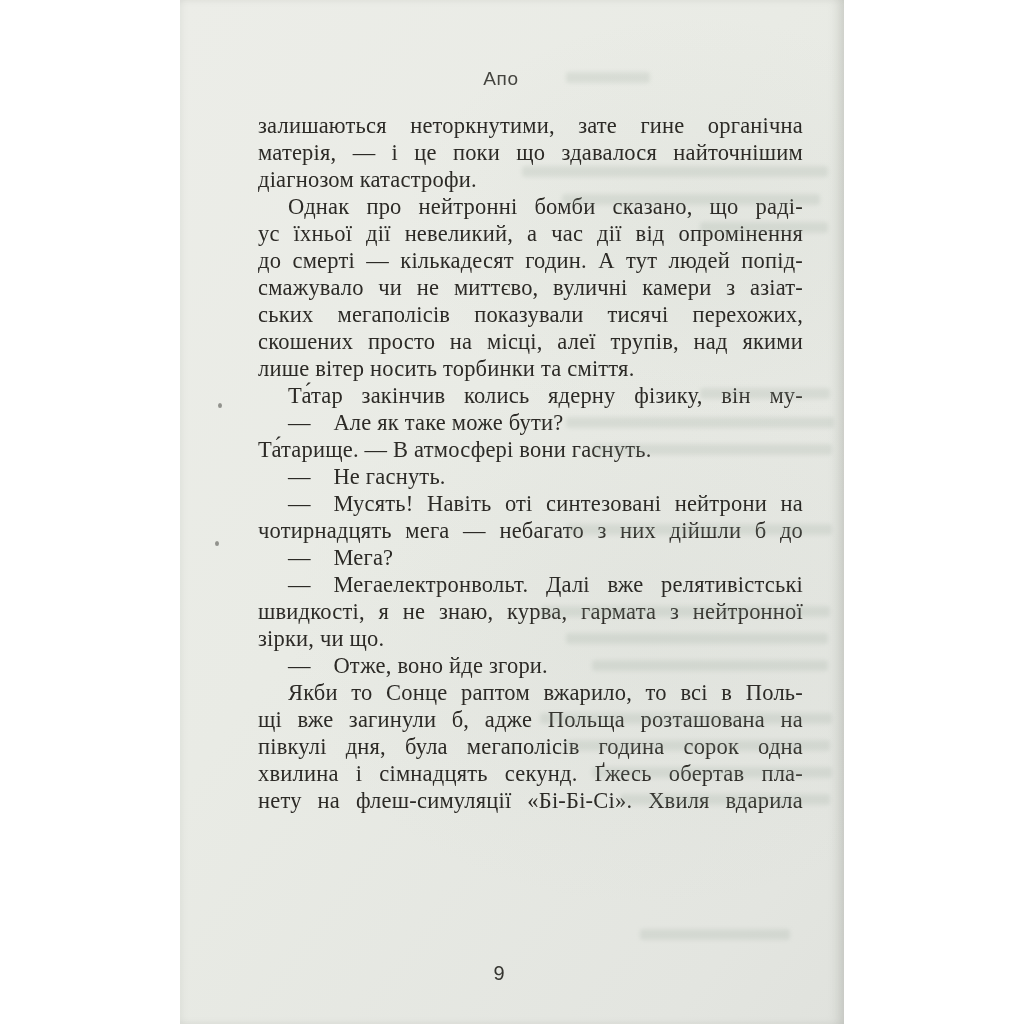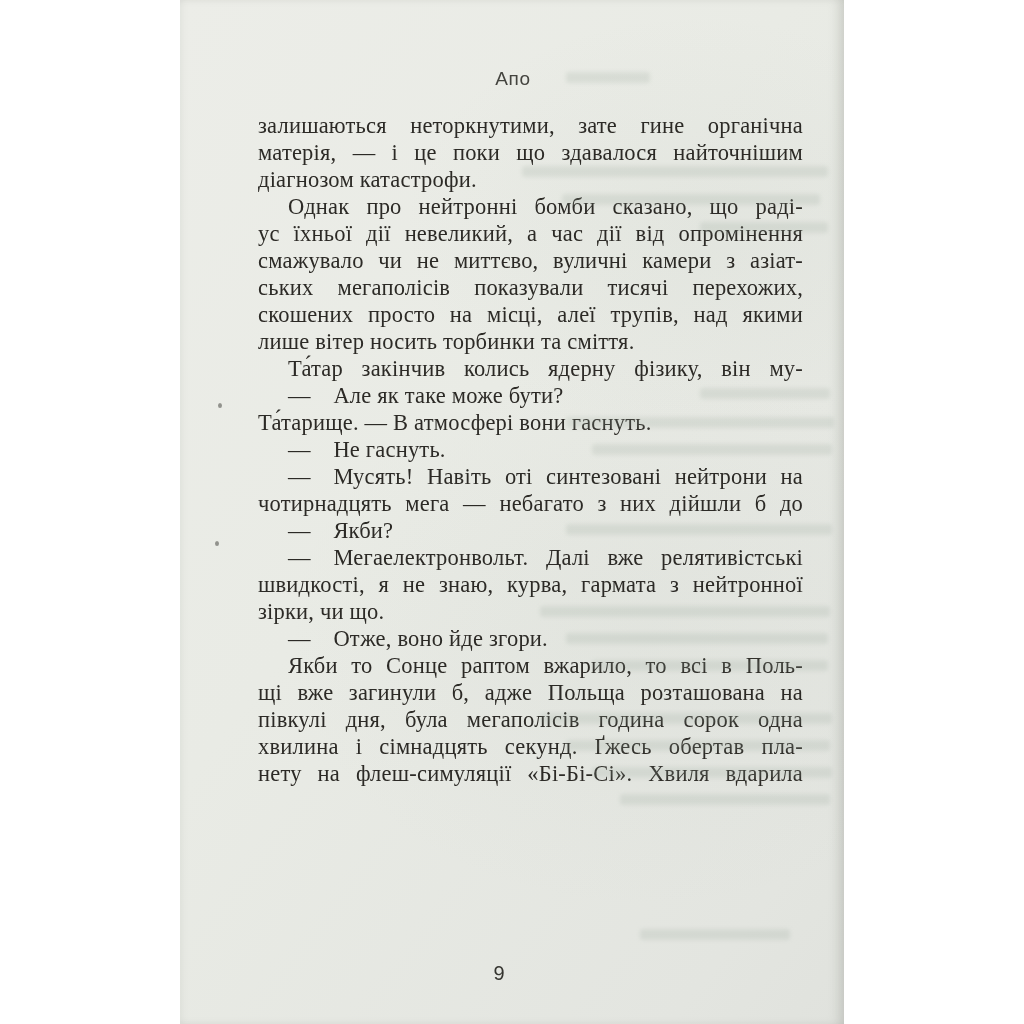--- a/index.html
+++ b/index.html
@@ -8,21 +8,21 @@
     background:#ffffff;
     font-family:"Liberation Serif", serif;
   }
   .photo-margin{position:absolute;inset:0;background:var(--margin,#ffffff);}
   .page{
     position:absolute;left:180px;top:0;width:664px;height:1024px;
     background:linear-gradient(128deg,#ecede8 0%, var(--paper,#e9ebe5) 42%, #e3e5e0 88%, #e0e2dd 100%);
     box-shadow:inset -9px 0 12px -5px rgba(80,85,78,.22), inset 4px 0 8px -4px rgba(80,85,78,.10);
   }
   .running-head{
-    position:absolute;top:69px;left:12px;width:664px;text-align:center;
+    position:absolute;top:69px;left:0;width:664px;text-align:center;
     transform:translateX(-11px);
     font-family:"Liberation Sans", sans-serif;
     font-size:19px;line-height:19px;color:var(--head-ink,#43433f);
     letter-spacing:.6px;
   }
   .textblock{position:absolute;left:78px;top:112px;width:545px;}
   .line{
     font-size:22.5px;line-height:27px;height:27px;white-space:nowrap;
     color:var(--ink,#2c2a26);letter-spacing:.2px;
     text-rendering:optimizeLegibility;
@@ -60,31 +60,32 @@
   <div class="grain"></div>
 
   <div class="running-head">Апо</div>
 
   <div class="textblock">
       <div class="line j">залишаються неторкнутими, зате гине органічна</div>
       <div class="line j">матерія, — і це поки що здавалося найточнішим</div>
       <div class="line">діагнозом катастрофи.</div>
       <div class="line j i">Однак про нейтронні бомби сказано, що раді-</div>
       <div class="line j">ус їхньої дії невеликий, а час дії від опромінення</div>
+      <div class="line j">до смерті — кількадесят годин. А тут людей попід-</div>
       <div class="line j">смажувало чи не миттєво, вуличні камери з азіат-</div>
       <div class="line j">ських мегаполісів показували тисячі перехожих,</div>
       <div class="line j">скошених просто на місці, алеї трупів, над якими</div>
       <div class="line">лише вітер носить торбинки та сміття.</div>
       <div class="line j i">Та́тар закінчив колись ядерну фізику, він му-</div>
       <div class="line i">— Але як таке може бути?</div>
       <div class="line">Та́тарище. — В атмосфері вони гаснуть.</div>
       <div class="line i">— Не гаснуть.</div>
       <div class="line j i">— Мусять! Навіть оті синтезовані нейтрони на</div>
       <div class="line j">чотирнадцять мега — небагато з них дійшли б до</div>
-      <div class="line i">— Якби?</div>
+      <div class="line i">— Мега?</div>
       <div class="line j i">— Мегаелектронвольт. Далі вже релятивістські</div>
       <div class="line j">швидкості, я не знаю, курва, гармата з нейтронної</div>
       <div class="line">зірки, чи що.</div>
       <div class="line i">— Отже, воно йде згори.</div>
       <div class="line j i">Якби то Сонце раптом вжарило, то всі в Поль-</div>
       <div class="line j">щі вже загинули б, адже Польща розташована на</div>
       <div class="line j">півкулі дня, була мегаполісів година сорок одна</div>
       <div class="line j">хвилина і сімнадцять секунд. Ґжесь обертав пла-</div>
       <div class="line j">нету на флеш-симуляції «Бі-Бі-Сі». Хвиля вдарила</div>
     </div>

